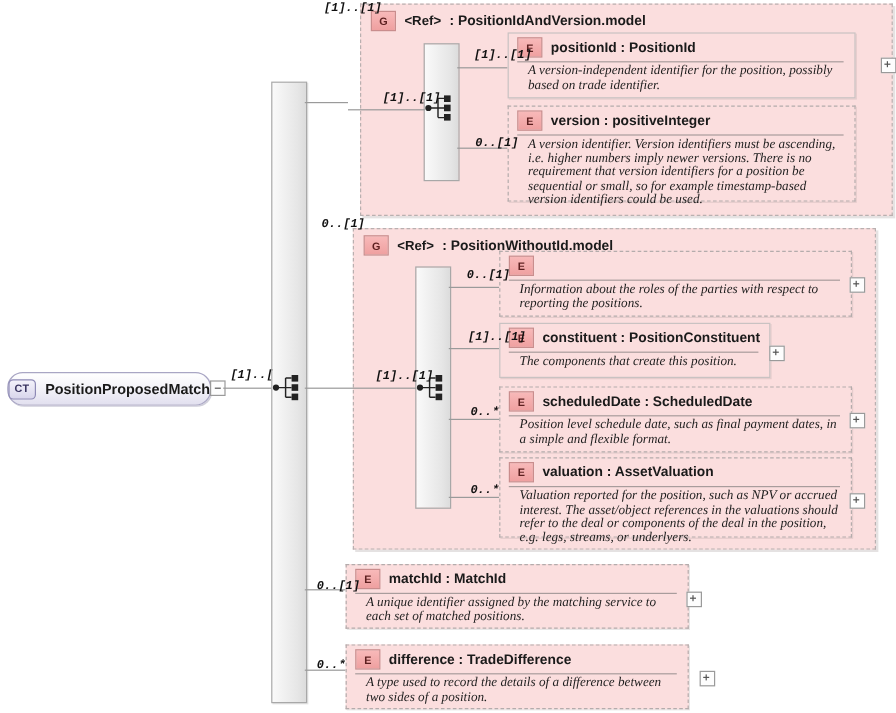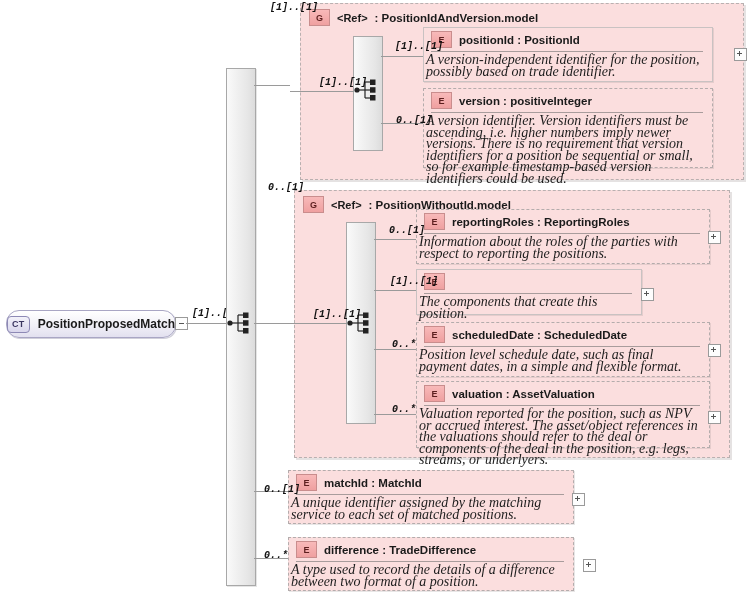--- a/index.html
+++ b/index.html
@@ -115,24 +115,24 @@
     background:linear-gradient(to bottom,#f8b9b9,#efa0a0);
     color:#5c1f1f;font-size:9px;font-weight:bold;
     display:flex;align-items:center;justify-content:center;
   }
   .e-name{font-size:11.5px;font-weight:bold;color:#1a1a1a;white-space:nowrap;}
   .e-sep{
     position:absolute;left:7px;right:9px;top:23px;height:0;
     border-top:1px solid #a89c9c;
   }
   .e-doc{
-    position:absolute;left:2px;right:8px;top:26px;
+    position:absolute;left:16px;right:8px;top:26px;
     font-family:"Liberation Serif", serif;
     font-style:italic;
-    font-size:14px;
+    font-size:11px;
     line-height:11.5px;
     color:#1d1d1d;
   }
 
   .expander{
     position:absolute;
     width:11px;height:11px;
     border:1px solid #9a9a9a;
     background:#fdfdfd;
   }
@@ -255,31 +255,31 @@
   <div class="card" style="left:313px;top:309px;">[1]..[1]</div>
 
   <div class="hline" style="left:374px;top:238.5px;width:42px;"></div>
   <div class="hline" style="left:374px;top:289.5px;width:42px;"></div>
   <div class="hline" style="left:374px;top:348.5px;width:42px;"></div>
   <div class="hline" style="left:374px;top:413.5px;width:42px;"></div>
 
   <div class="el-box dashed" style="left:416px;top:209px;width:292px;height:53px;">
     <div class="el-head">
       <div class="e-badge">E</div>
-      <div class="e-name">reportingRoles : ReportingRoles</div>
     </div>
     <div class="e-sep"></div>
     <div class="e-doc">Information about the roles of the parties with respect to reporting the positions.</div>
   </div>
   <div class="card" style="left:389px;top:225px;">0..[1]</div>
   <div class="expander" style="left:708px;top:231px;"></div>
 
   <div class="el-box solid" style="left:416px;top:269px;width:224px;height:44px;">
     <div class="el-head">
       <div class="e-badge">E</div>
+      <div class="e-name">constituent : PositionConstituent</div>
     </div>
     <div class="e-sep"></div>
     <div class="e-doc">The components that create this position.</div>
   </div>
   <div class="card" style="left:390px;top:276px;">[1]..[1]</div>
   <div class="expander" style="left:641px;top:288px;"></div>
 
   <div class="el-box dashed" style="left:416px;top:322px;width:292px;height:53px;">
     <div class="el-head">
       <div class="e-badge">E</div>
@@ -312,18 +312,18 @@
   </div>
   <div class="card" style="left:264px;top:484px;">0..[1]</div>
   <div class="expander" style="left:572px;top:493px;"></div>
 
   <div class="el-box dashed" style="left:288px;top:537px;width:284px;height:52px;">
     <div class="el-head">
       <div class="e-badge">E</div>
       <div class="e-name">difference : TradeDifference</div>
     </div>
     <div class="e-sep"></div>
-    <div class="e-doc">A type used to record the details of a difference between two format of a position.</div>
+    <div class="e-doc">A type used to record the details of a difference between two sides of a position.</div>
   </div>
   <div class="card" style="left:264px;top:550px;">0..*</div>
   <div class="expander" style="left:583px;top:559px;"></div>
 
 </div>
 
 </body></html>

